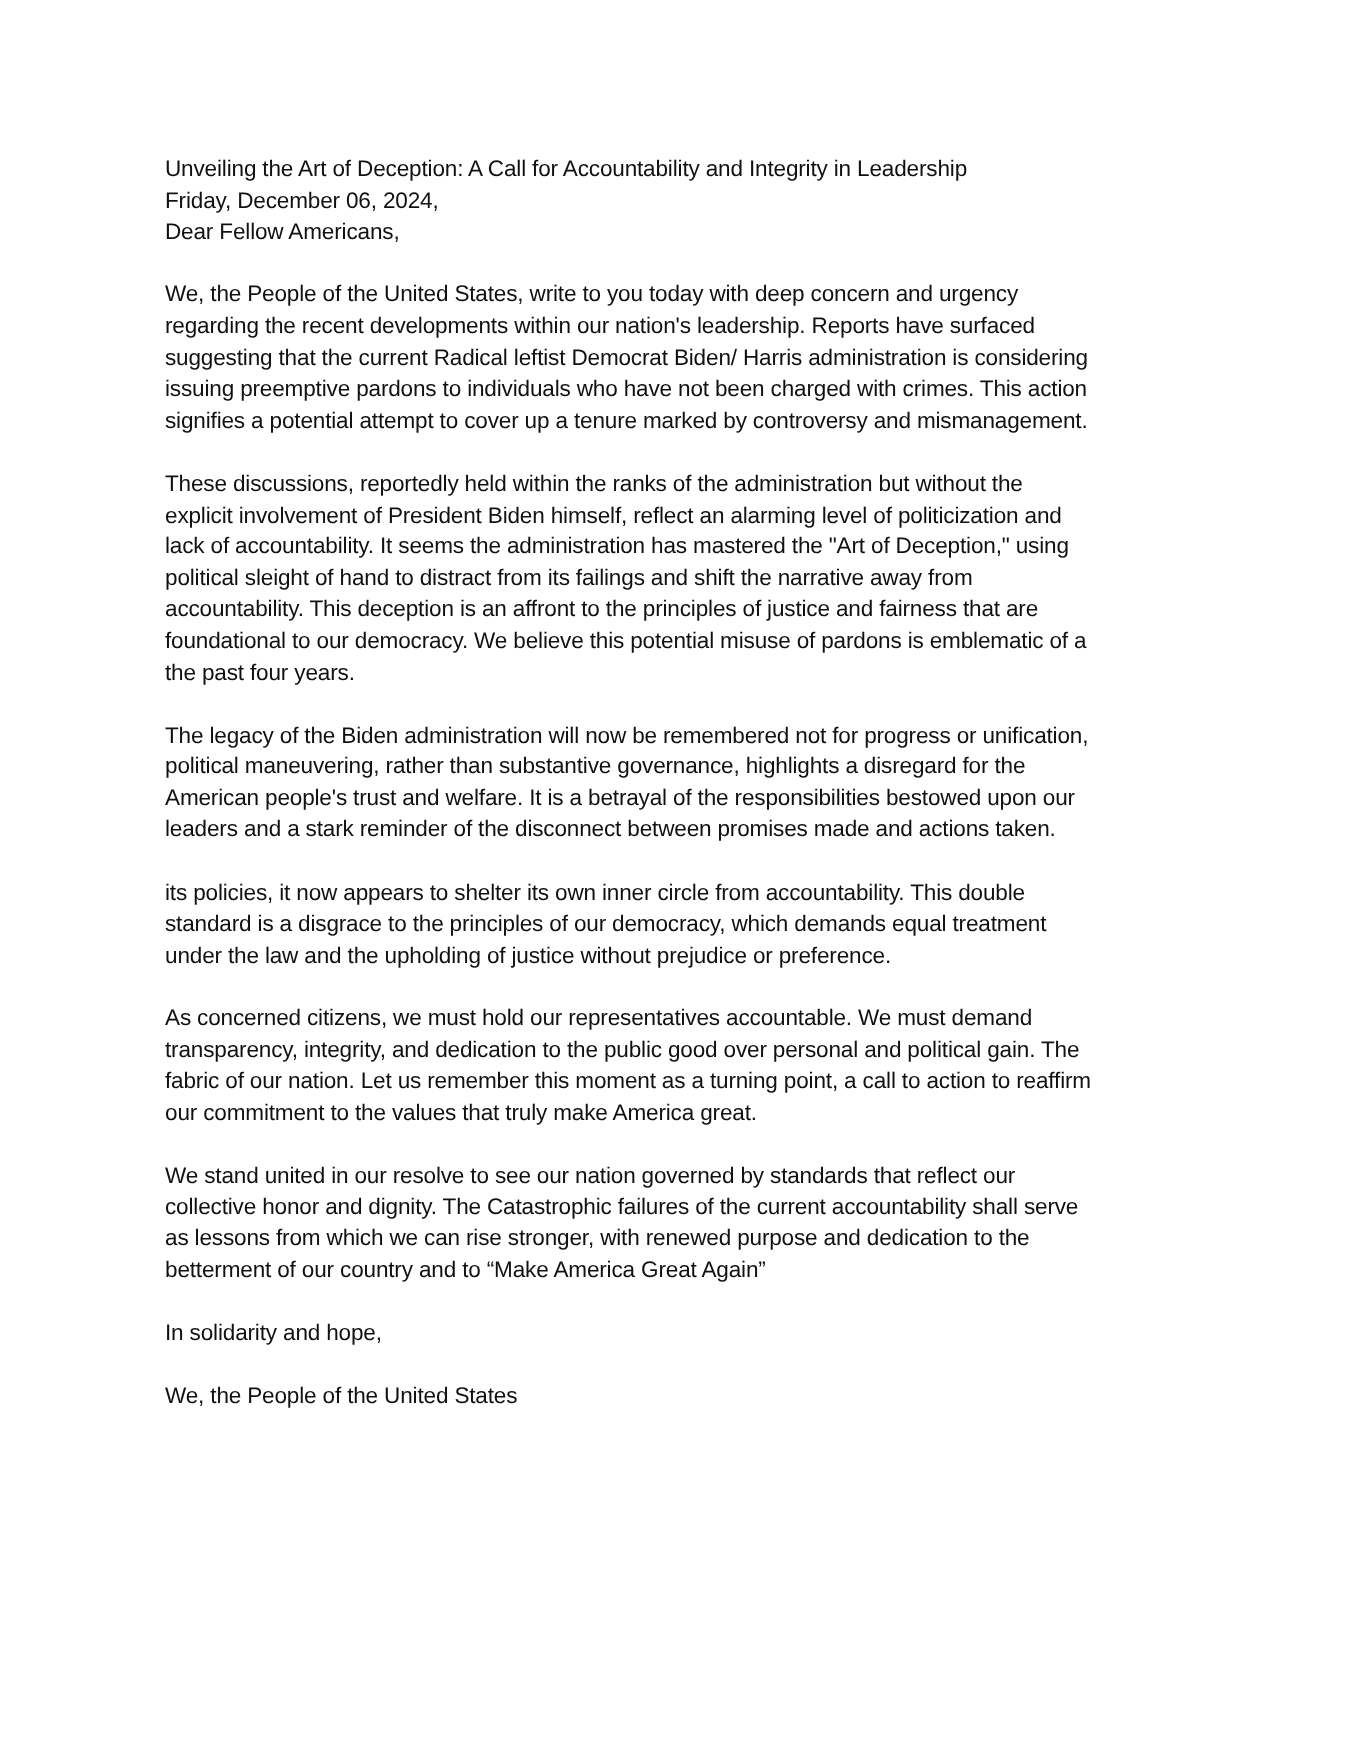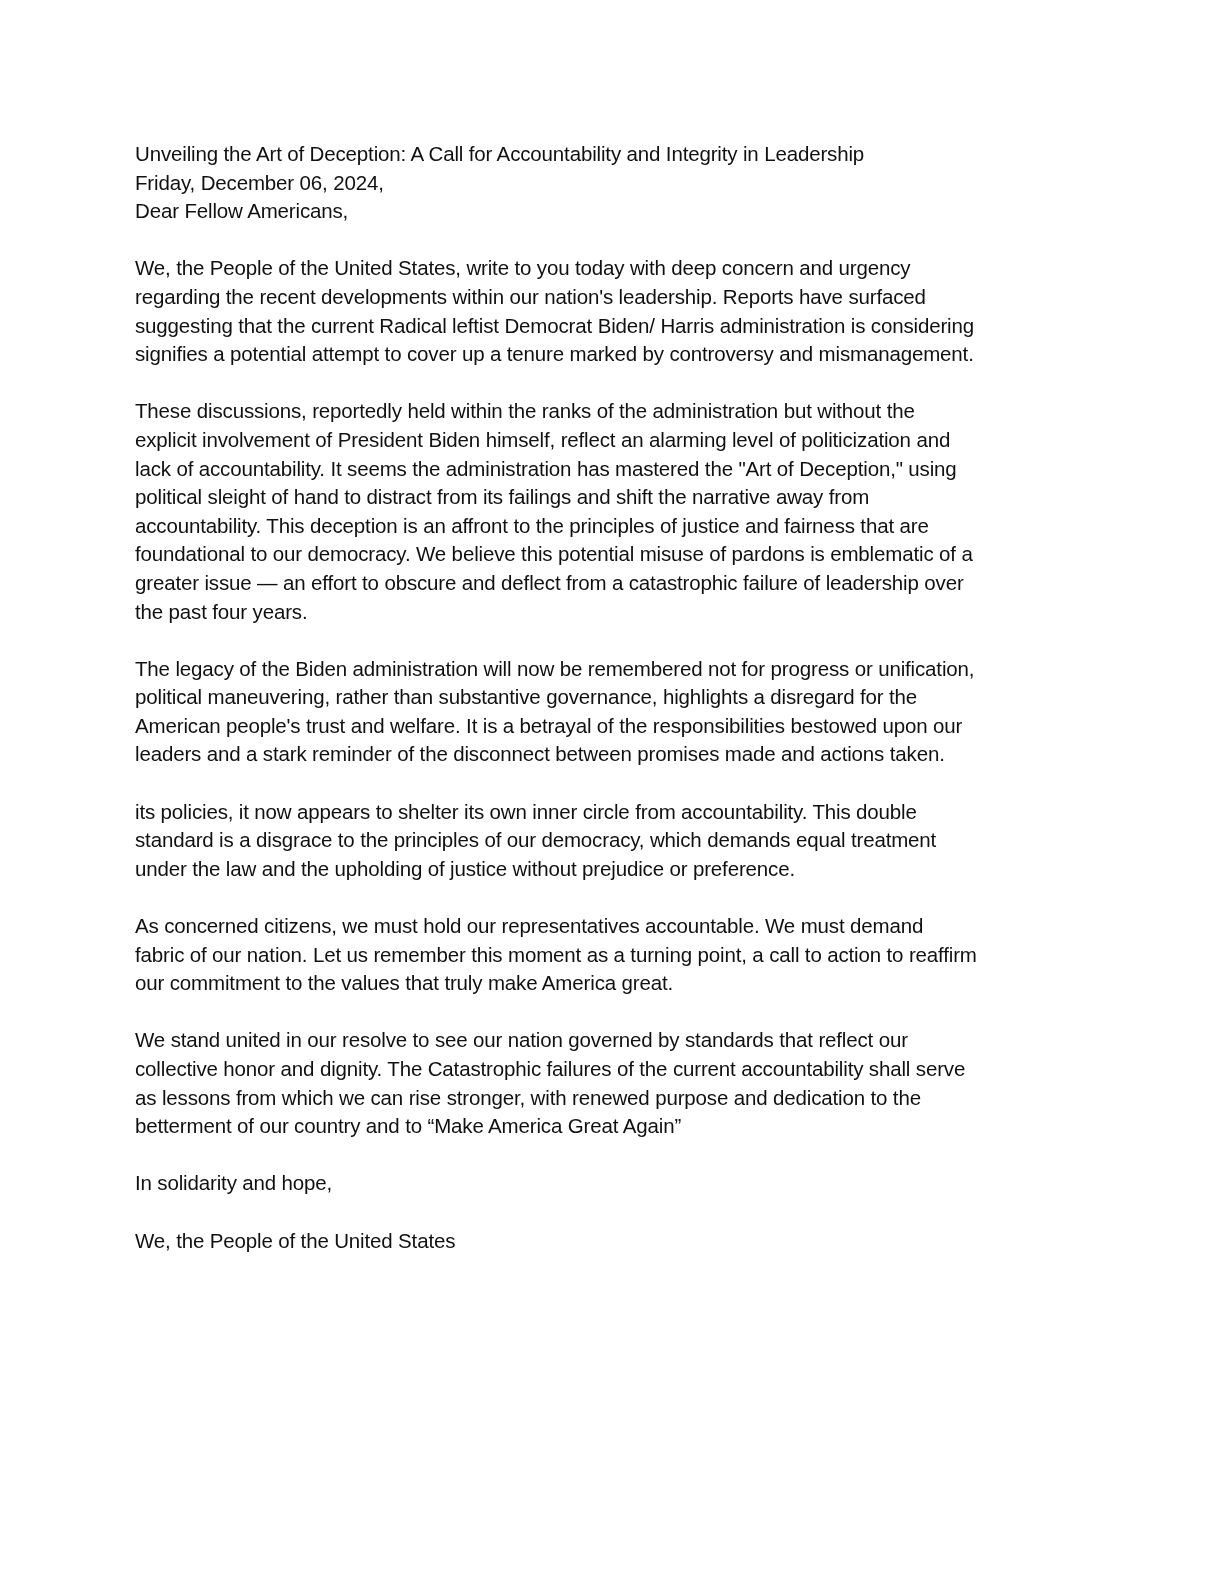--- a/index.html
+++ b/index.html
@@ -10,21 +10,21 @@
     body {
       width: 1224px;
       height: 1584px;
       position: relative;
       overflow: hidden;
       font-family: "Liberation Sans", "DejaVu Sans", sans-serif;
       color: #111111;
     }
     .page {
       position: absolute;
-      left: 135px;
+      left: 150px;
       top: 140px;
       width: 960px;
     }
     .line {
       font-size: 20.5px;
       line-height: 28.6px;
       height: 28.6px;
       white-space: nowrap;
       letter-spacing: -0.15px;
     }
@@ -41,32 +41,32 @@
 <div class="page">
   <div class="line">Unveiling the Art of Deception: A Call for Accountability and Integrity in Leadership</div>
   <div class="line">Friday, December 06, 2024,</div>
   <div class="line">Dear Fellow Americans,</div>
   <div class="blank"></div>
 
   <div class="para">
     <div class="line">We, the People of the United States, write to you today with deep concern and urgency</div>
     <div class="line">regarding the recent developments within our nation's leadership. Reports have surfaced</div>
     <div class="line">suggesting that the current Radical leftist Democrat Biden/ Harris administration is considering</div>
+    <div class="line">issuing preemptive pardons to individuals who have not been charged with crimes. This action</div>
     <div class="line">signifies a potential attempt to cover up a tenure marked by controversy and mismanagement.</div>
   </div>
   <div class="blank"></div>
 
   <div class="para">
     <div class="line">These discussions, reportedly held within the ranks of the administration but without the</div>
     <div class="line">explicit involvement of President Biden himself, reflect an alarming level of politicization and</div>
     <div class="line">lack of accountability. It seems the administration has mastered the "Art of Deception," using</div>
     <div class="line">political sleight of hand to distract from its failings and shift the narrative away from</div>
     <div class="line">accountability. This deception is an affront to the principles of justice and fairness that are</div>
     <div class="line">foundational to our democracy. We believe this potential misuse of pardons is emblematic of a</div>
-    <div class="line">greater issue — an effort to obscure and deflect from a catastrophic failure of leadership over</div>
     <div class="line">the past four years.</div>
   </div>
   <div class="blank"></div>
 
   <div class="para">
     <div class="line">The legacy of the Biden administration will now be remembered not for progress or unification,</div>
     <div class="line">political maneuvering, rather than substantive governance, highlights a disregard for the</div>
     <div class="line">American people's trust and welfare. It is a betrayal of the responsibilities bestowed upon our</div>
     <div class="line">leaders and a stark reminder of the disconnect between promises made and actions taken.</div>
   </div>
@@ -74,20 +74,21 @@
 
   <div class="para">
     <div class="line">its policies, it now appears to shelter its own inner circle from accountability. This double</div>
     <div class="line">standard is a disgrace to the principles of our democracy, which demands equal treatment</div>
     <div class="line">under the law and the upholding of justice without prejudice or preference.</div>
   </div>
   <div class="blank"></div>
 
   <div class="para">
     <div class="line">As concerned citizens, we must hold our representatives accountable. We must demand</div>
+    <div class="line">transparency, integrity, and dedication to the public good over personal and political gain. The</div>
     <div class="line">fabric of our nation. Let us remember this moment as a turning point, a call to action to reaffirm</div>
     <div class="line">our commitment to the values that truly make America great.</div>
   </div>
   <div class="blank"></div>
 
   <div class="para">
     <div class="line">We stand united in our resolve to see our nation governed by standards that reflect our</div>
     <div class="line">collective honor and dignity. The Catastrophic failures of the current accountability shall serve</div>
     <div class="line">as lessons from which we can rise stronger, with renewed purpose and dedication to the</div>
     <div class="line">betterment of our country and to “Make America Great Again”</div>

